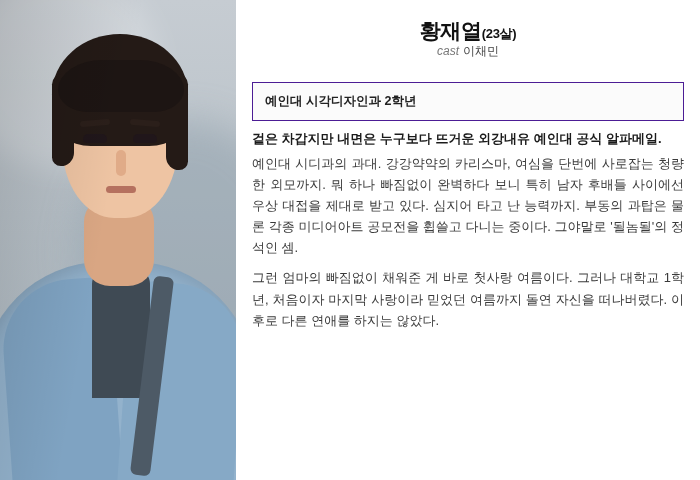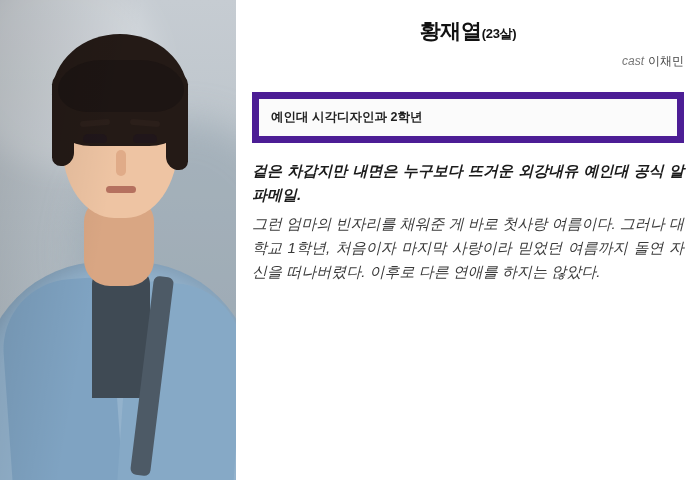--- a/index.html
+++ b/index.html
@@ -230,50 +230,49 @@
     letter-spacing: -0.3px;
     margin: 4px 0 0 0;
     line-height: 1.2;
   }
   .title .age {
     font-size: 13px;
     font-weight: bold;
     color: #111111;
   }
   .cast-line {
-    text-align: right;
-    margin-top: 10px;
+    text-align: center;
+    margin-top: 0;
     font-size: 12px;
     color: #555555;
   }
   .cast-label {
     font-style: italic;
     color: #777777;
     margin-right: 4px;
   }
   .cast-name {
     color: #444444;
   }
   .affil-box {
     margin: 22px 0 0 0;
-    border: 7px solid #4c1d95;
+    border: 1px solid #4c1d95;
     background: #fbfbfb;
     padding: 10px 12px;
     font-size: 12.5px;
     font-weight: bold;
     color: #222222;
     box-sizing: border-box;
   }
   .body-text {
-    margin-top: 16px;
-    font-size: 15px;
+    margin-top: 7px;
+    font-size: 13px;
     line-height: 1.62;
     color: #3a3a3a;
     text-align: justify;
-    font-style: italic;
   }
   .body-text p {
     margin: 0 0 9px 0;
   }
   .body-text p.lead {
     font-weight: bold;
     color: #1b1b1b;
     margin-bottom: 4px;
   }
 </style>
@@ -316,17 +315,18 @@
     <div class="cast-line">
       <span class="cast-label">cast</span><span class="cast-name">이채민</span>
     </div>
 
     <div class="affil-box">
       <span>예인대 시각디자인과 2학년</span>
     </div>
 
     <div class="body-text">
       <p class="lead">겉은 차갑지만 내면은 누구보다 뜨거운 외강내유 예인대 공식 알파메일.</p>
-      <p>그런 엄마의 빈자리를 채워준 게 바로 첫사랑 여름이다. 그러나 대학교 1학년, 처음이자 마지막 사랑이라 믿었던 여름까지 돌연 자신을 떠나버렸다. 이후로 다른 연애를 하지는 않았다.</p>
+      <p>예인대 시디과의 과대. 강강약약의 카리스마, 여심을 단번에 사로잡는 청량한 외모까지. 뭐 하나 빠짐없이 완벽하다 보니 특히 남자 후배들 사이에선 우상 대접을 제대로 받고 있다. 심지어 타고 난 능력까지. 부동의 과탑은 물론 각종 미디어아트 공모전을 휩쓸고 다니는 중이다. 그야말로 '될놈될'의 정석인 셈.</p>
+      <p>그런 엄마의 빠짐없이 채워준 게 바로 첫사랑 여름이다. 그러나 대학교 1학년, 처음이자 마지막 사랑이라 믿었던 여름까지 돌연 자신을 떠나버렸다. 이후로 다른 연애를 하지는 않았다.</p>
     </div>
 
   </div>
 </div>
 
 </body></html>

